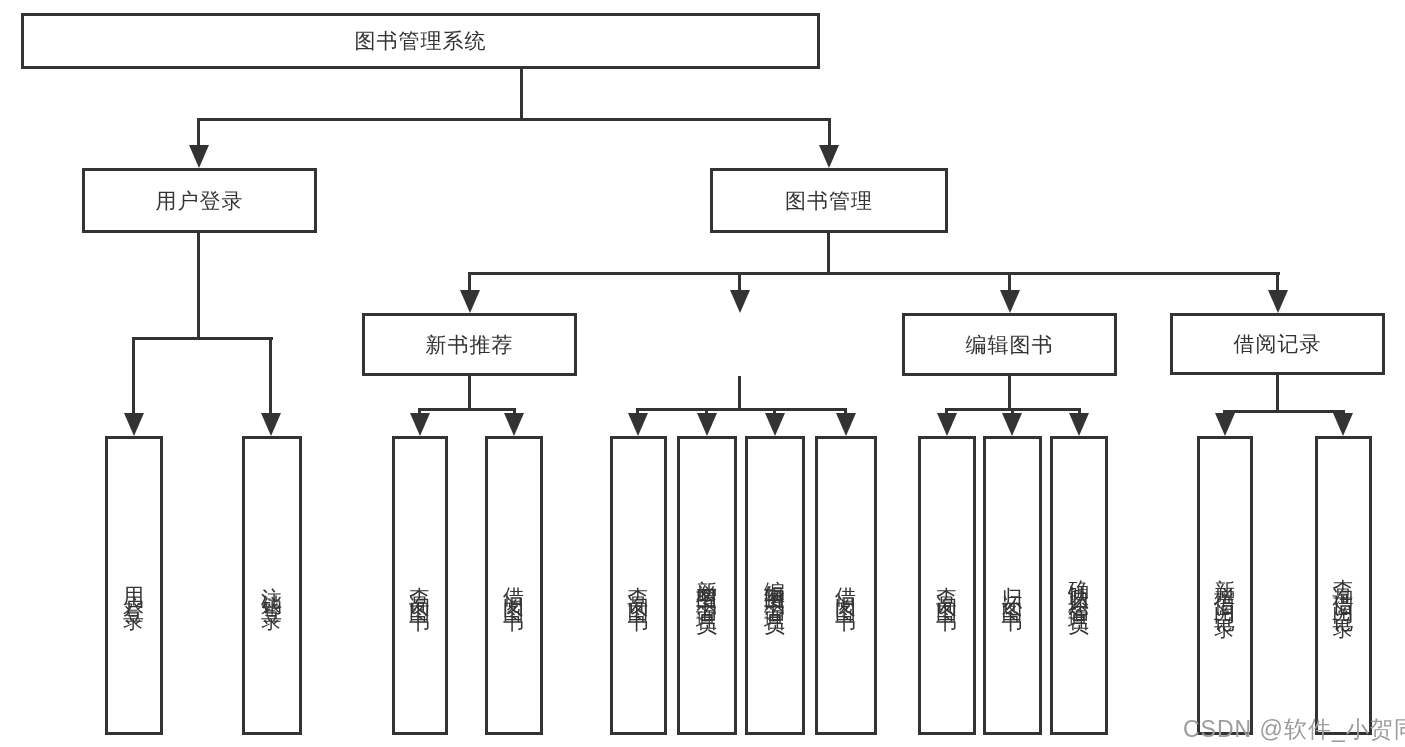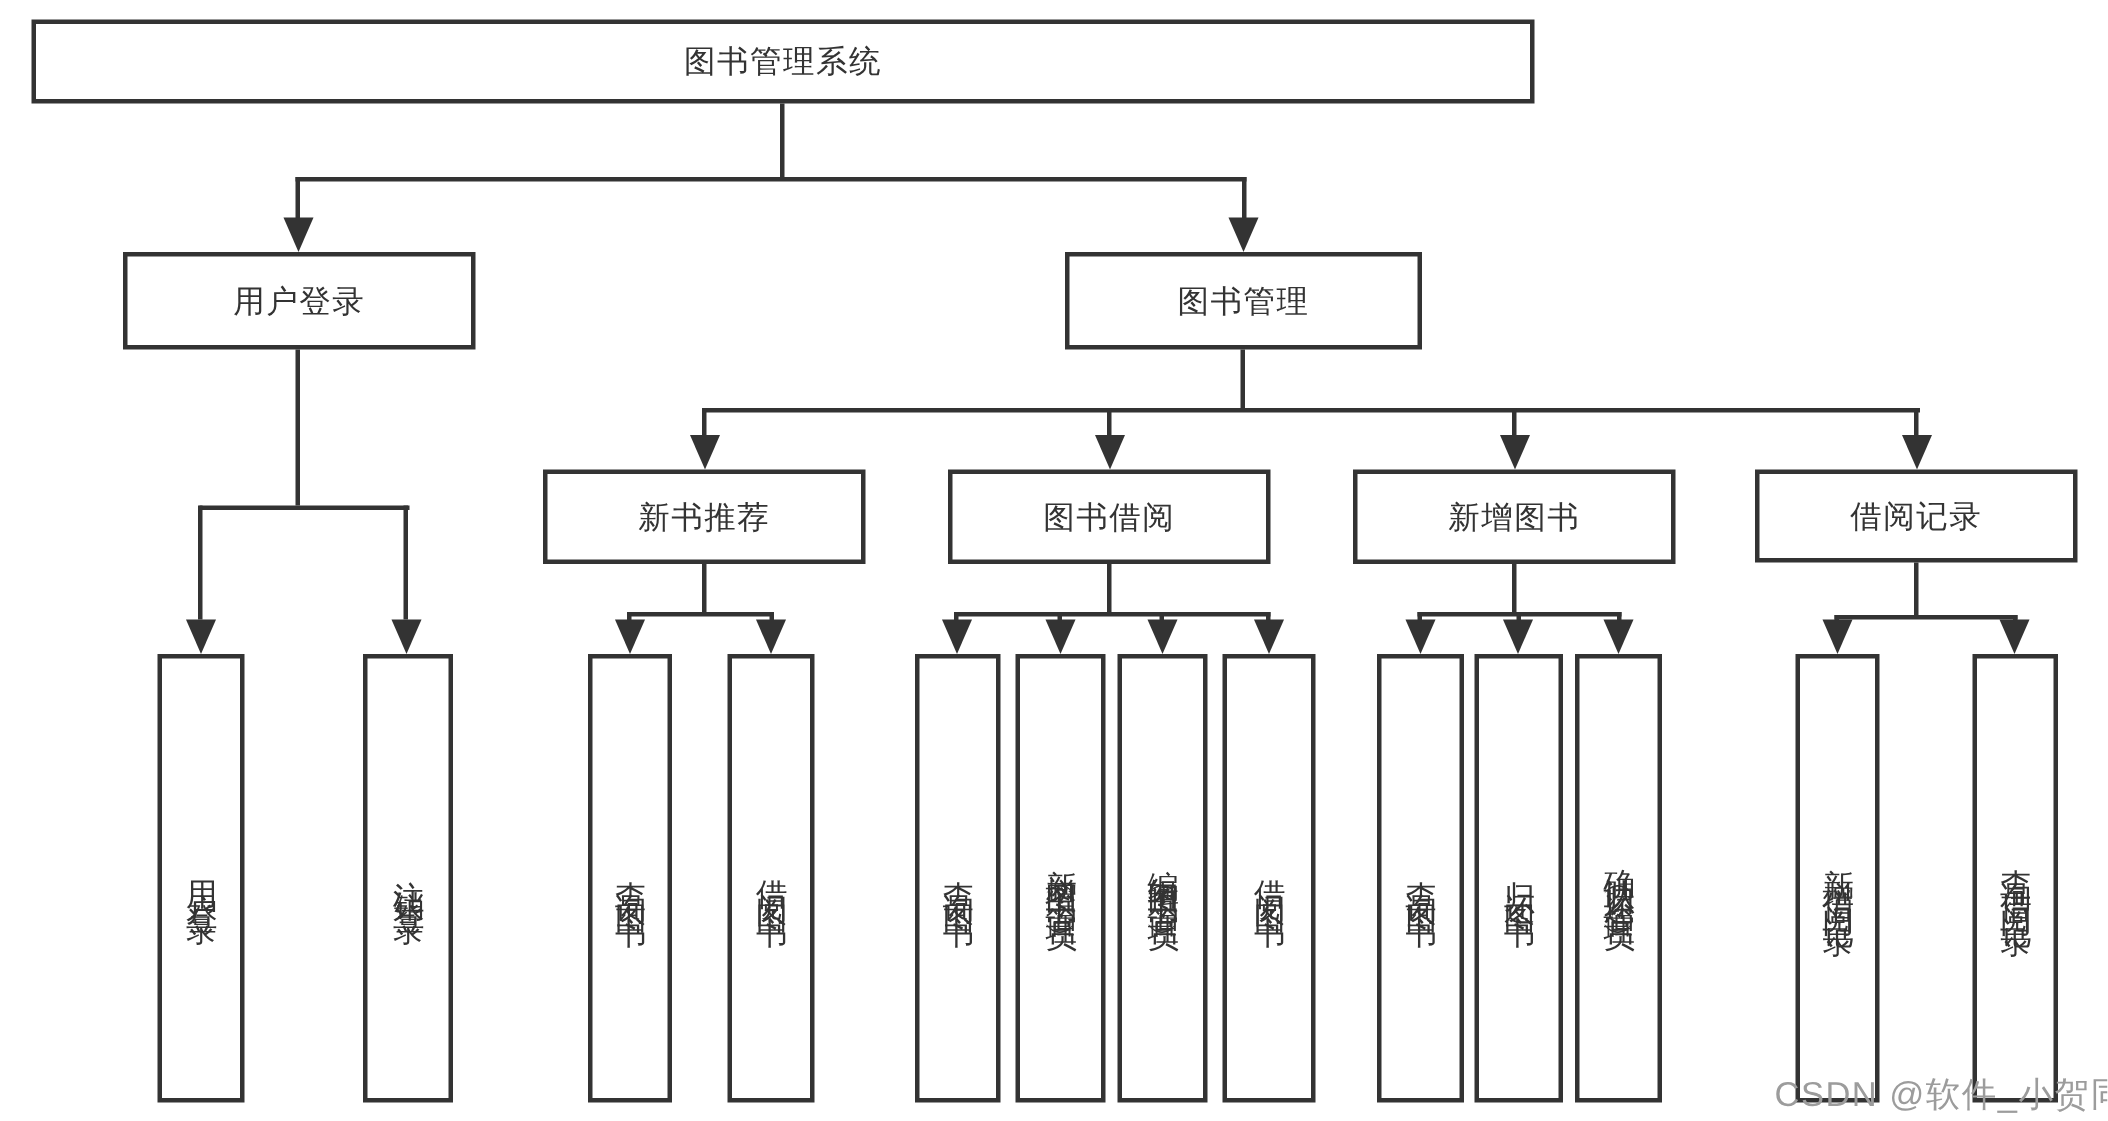--- a/index.html
+++ b/index.html
@@ -44,21 +44,21 @@
     letter-spacing:1px;
     z-index:5;
     white-space:nowrap;
   }
 </style>
 </head>
 <body>
 
 <div class="canvas">
 
-  <div class="box" style="left:21px;top:13px;width:1002px;height:56px">
+  <div class="box" style="left:21px;top:13px;width:799px;height:56px">
     <span>图书管理系统</span>
   </div>
 
   <div class="ln" style="left:520px;top:69px;width:3px;height:49px"></div>
   <div class="ln" style="left:197px;top:118px;width:634px;height:3px"></div>
   <div class="ln" style="left:197px;top:118px;width:3px;height:28px"></div>
   <div class="ah" style="left:189px;top:145px"></div>
   <div class="ln" style="left:828px;top:118px;width:3px;height:28px"></div>
   <div class="ah" style="left:819px;top:145px"></div>
 
@@ -83,25 +83,22 @@
   <div class="ln" style="left:738px;top:272px;width:3px;height:18px"></div>
   <div class="ah" style="left:730px;top:290px"></div>
   <div class="ln" style="left:1008px;top:272px;width:3px;height:18px"></div>
   <div class="ah" style="left:1000px;top:290px"></div>
   <div class="ln" style="left:1276px;top:272px;width:3px;height:18px"></div>
   <div class="ah" style="left:1268px;top:290px"></div>
 
   <div class="box" style="left:362px;top:313px;width:215px;height:63px">
     <span>新书推荐</span>
   </div>
-  <div class="box" style="left:632px;top:313px;width:215px;height:63px">
-    <span>图书借阅</span>
-  </div>
   <div class="box" style="left:902px;top:313px;width:215px;height:63px">
-    <span>新增图书</span>
+    <span>编辑图书</span>
   </div>
   <div class="box" style="left:1170px;top:313px;width:215px;height:62px">
     <span>借阅记录</span>
   </div>
 
   <div class="ln" style="left:468px;top:376px;width:3px;height:32px"></div>
   <div class="ln" style="left:418px;top:408px;width:98px;height:3px"></div>
   <div class="ln" style="left:418px;top:408px;width:3px;height:6px"></div>
   <div class="ah" style="left:410px;top:413px"></div>
   <div class="ln" style="left:513px;top:408px;width:3px;height:6px"></div>

